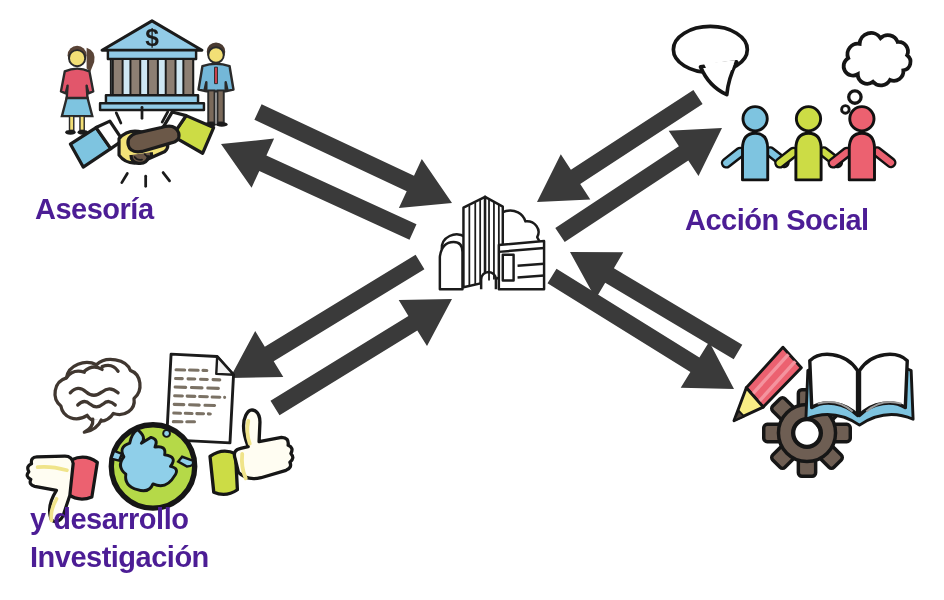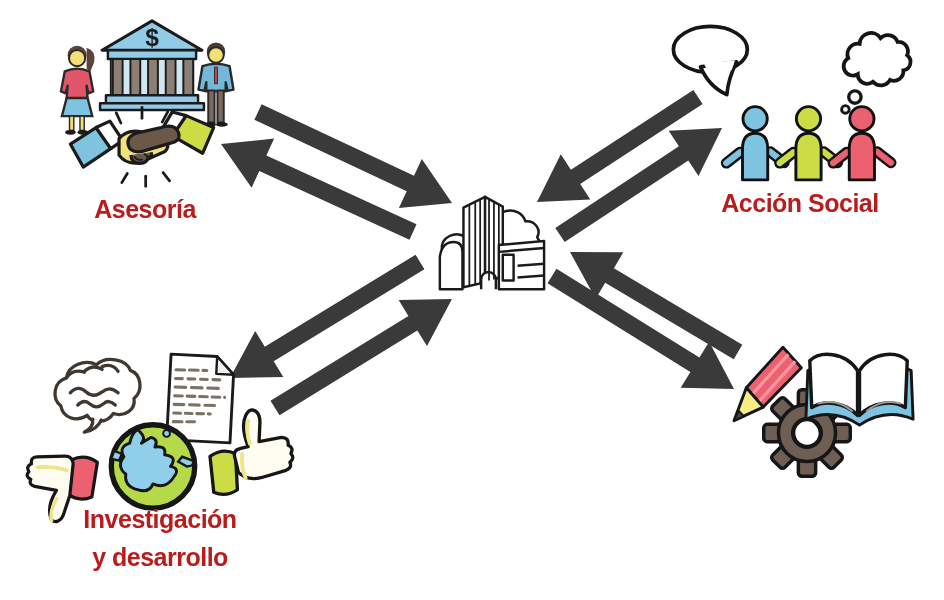--- a/index.html
+++ b/index.html
@@ -1,33 +1,33 @@
 <!DOCTYPE html>
 <html><head>
 <meta charset="utf-8">
 <style>
   html,body{margin:0;padding:0;background:#ffffff;}
   .stage{position:relative;width:944px;height:600px;background:#fff;overflow:hidden;
          font-family:"Liberation Sans",sans-serif;}
   .stage svg{position:absolute;overflow:visible;}
   #arrow-layer{left:0;top:0;z-index:1;}
   .icon{z-index:2;}
-  .node-label{position:absolute;z-index:3;text-align:center;font-weight:bold;
-              color:#b91c1c;font-size:25px;line-height:38px;letter-spacing:-0.5px;}
+  .node-label{position:absolute;z-index:3;text-align:left;font-weight:bold;
+              color:#4c1d95;font-size:29px;line-height:38px;letter-spacing:-0.5px;}
   
   #bank{left:93px;top:14px;width:118px;height:98px;}
   #woman{left:55px;top:42px;width:48px;height:95px;}
   #man{left:190px;top:40px;width:52px;height:97px;}
   #handshake{left:68px;top:100px;width:148px;height:90px;}
   #label-asesoria{left:35px;top:190px;width:220px;}
   #buildings{left:426px;top:186px;width:128px;height:118px;}
   #speech{left:662px;top:24px;width:100px;height:92px;}
   #thought{left:828px;top:22px;width:88px;height:95px;}
   #people{left:726px;top:104px;width:165px;height:78px;}
-  #label-accion{left:685px;top:184px;width:230px;}
+  #label-accion{left:685px;top:201px;width:230px;}
   #brain{left:44px;top:352px;width:105px;height:92px;}
   #doc{left:163px;top:350px;width:75px;height:98px;}
   #globe{left:104px;top:416px;width:98px;height:97px;}
   #thumbdown{left:12px;top:442px;width:95px;height:92px;}
   #thumbup{left:200px;top:400px;width:95px;height:100px;}
   #label-investigacion{left:30px;top:500px;width:260px;}
   #pencil{left:726px;top:342px;width:78px;height:100px;}
   #gear{left:762px;top:388px;width:90px;height:90px;}
   #book{left:802px;top:345px;width:115px;height:93px;}
   #label-capacitacion{left:655px;top:476px;width:290px;}
@@ -225,22 +225,22 @@
 
     <svg id="thumbup" class="icon" viewBox="0 0 100 105">
       <g transform="rotate(-6 50 52)" stroke="#161616" stroke-linejoin="round">
         <path d="M10,55 q14,-8 27,0 l-2,38 q-13,7 -25,0 z" fill="#ccdc45" stroke-width="3.5"></path>
         <path d="M36,60 q-2,-9 7,-10 l8,-1 q-6,-22 1,-33 q5,-8 11,-3 q4,4 3,12 l-3,20 l24,-2 q8,1 6,9 q6,3 2,9 q4,5 -2,9 q2,6 -5,8 l-27,5 q-15,2 -23,-8 z" fill="#fffdf2" stroke-width="3.5"></path>
         <path d="M54,22 q-4,12 -1,24 M44,56 q-3,14 1,26" fill="none" stroke="#f0e48a" stroke-width="4" stroke-linecap="round"></path>
       </g>
     </svg>
 
     <div id="label-investigacion" class="node-label">
+      <div>y desarrollo</div>
       <div>Investigación</div>
-      <div>y desarrollo</div>
     </div>
   </div>
 
   <div>
     <svg id="pencil" class="icon" viewBox="0 0 80 102">
       <g transform="rotate(40 38 48)" stroke="#161616" stroke-linejoin="round">
         <polygon points="26,2 54,6 50,62 24,58" fill="#ec6170" stroke-width="3"></polygon>
         <line x1="35" y1="4" x2="33" y2="59" stroke="#f4939e" stroke-width="3.5"></line>
         <line x1="45" y1="5" x2="43" y2="60" stroke="#f4939e" stroke-width="3.5"></line>
         <path d="M24,58 l26,4 -14,30 z" fill="#f8ee85" stroke-width="3"></path>

